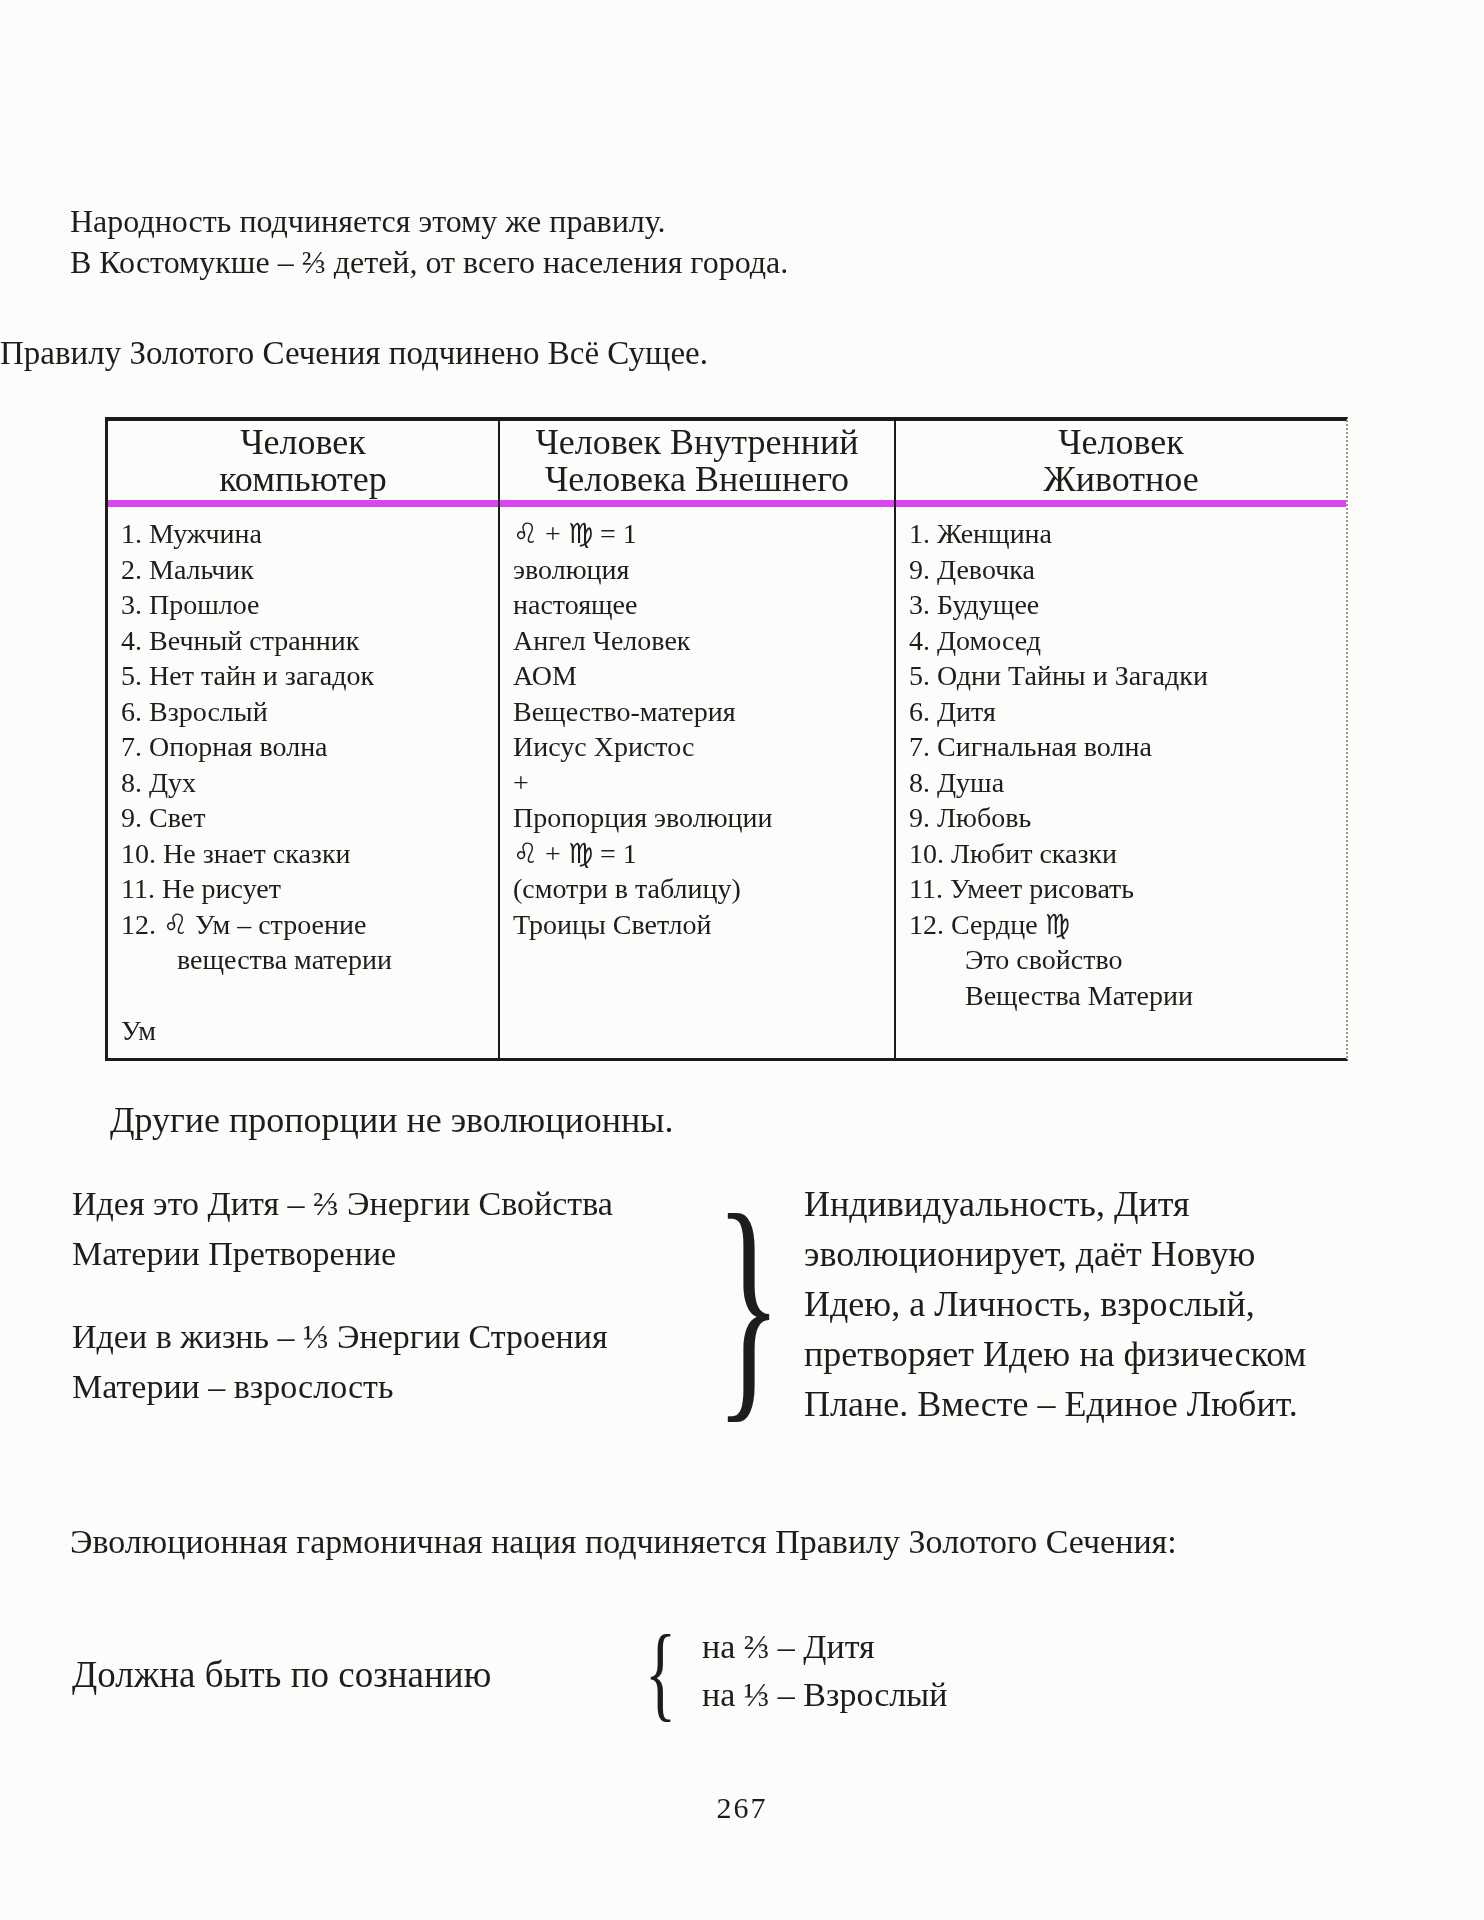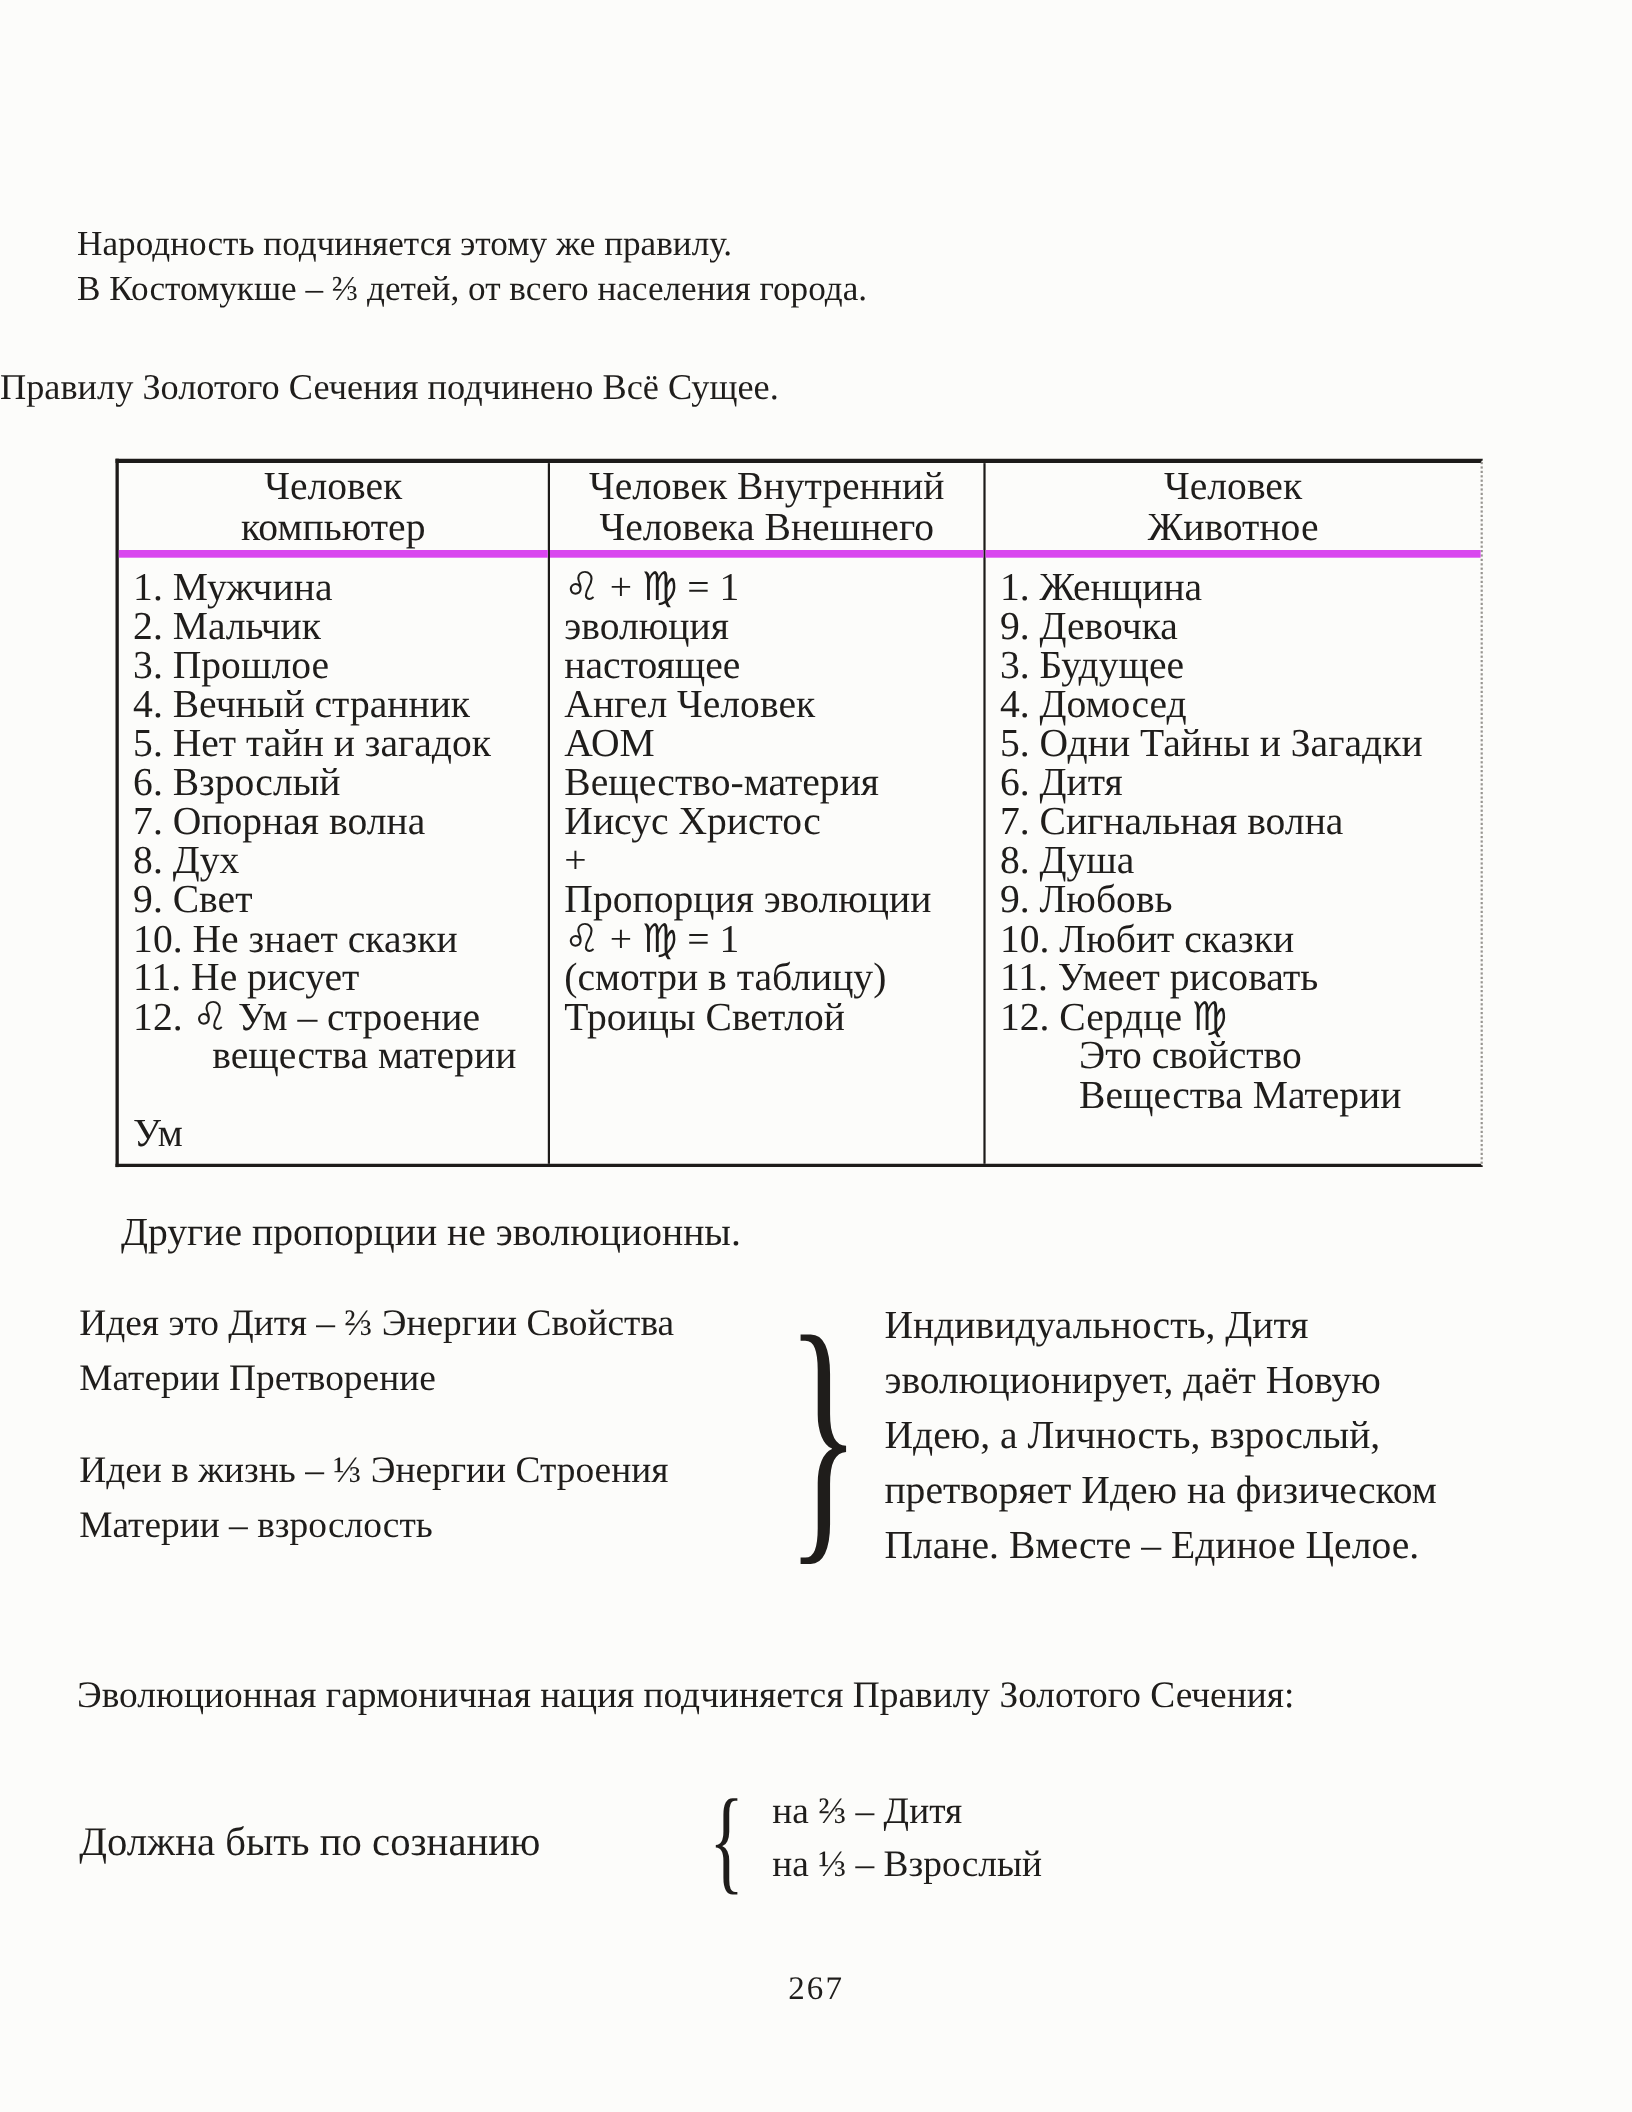--- a/index.html
+++ b/index.html
@@ -36,21 +36,21 @@
     height:76px;
     border-bottom:7px solid #d946ef;
     text-align:center;
     font-size:36px; line-height:37px;
     padding-top:3px;
     box-sizing:content-box;
   }
   .t-body {
     height:542px;
     padding:9px 4px 0 13px;
-    font-size:36px; line-height:35.5px;
+    font-size:28px; line-height:35.5px;
     white-space:pre-wrap;
     overflow:hidden;
   }
 
   .after-table { left:110px; top:1056px; font-size:36px; }
 
   .prop-left { left:72px; top:1136px; font-size:34px; line-height:50px; }
   .prop-spacer { height:33px; }
 
   .brace-mid {
@@ -129,21 +129,21 @@
 
   <div class="abs brace-mid">
     <span>}</span>
   </div>
 
   <div class="abs prop-right">
     <div>Индивидуальность, Дитя</div>
     <div>эволюционирует, даёт Новую</div>
     <div>Идею, а Личность, взрослый,</div>
     <div>претворяет Идею на физическом</div>
-    <div>Плане. Вместе – Единое Целое.</div>
+    <div>Плане. Вместе – Единое Любит.</div>
   </div>
 
   <div class="abs nation">Эволюционная гармоничная нация подчиняется Правилу Золотого Сечения:</div>
 
   <div class="abs conscious-label">Должна быть по сознанию</div>
 
   <div class="abs brace-bottom">
     <span>{</span>
   </div>
 

